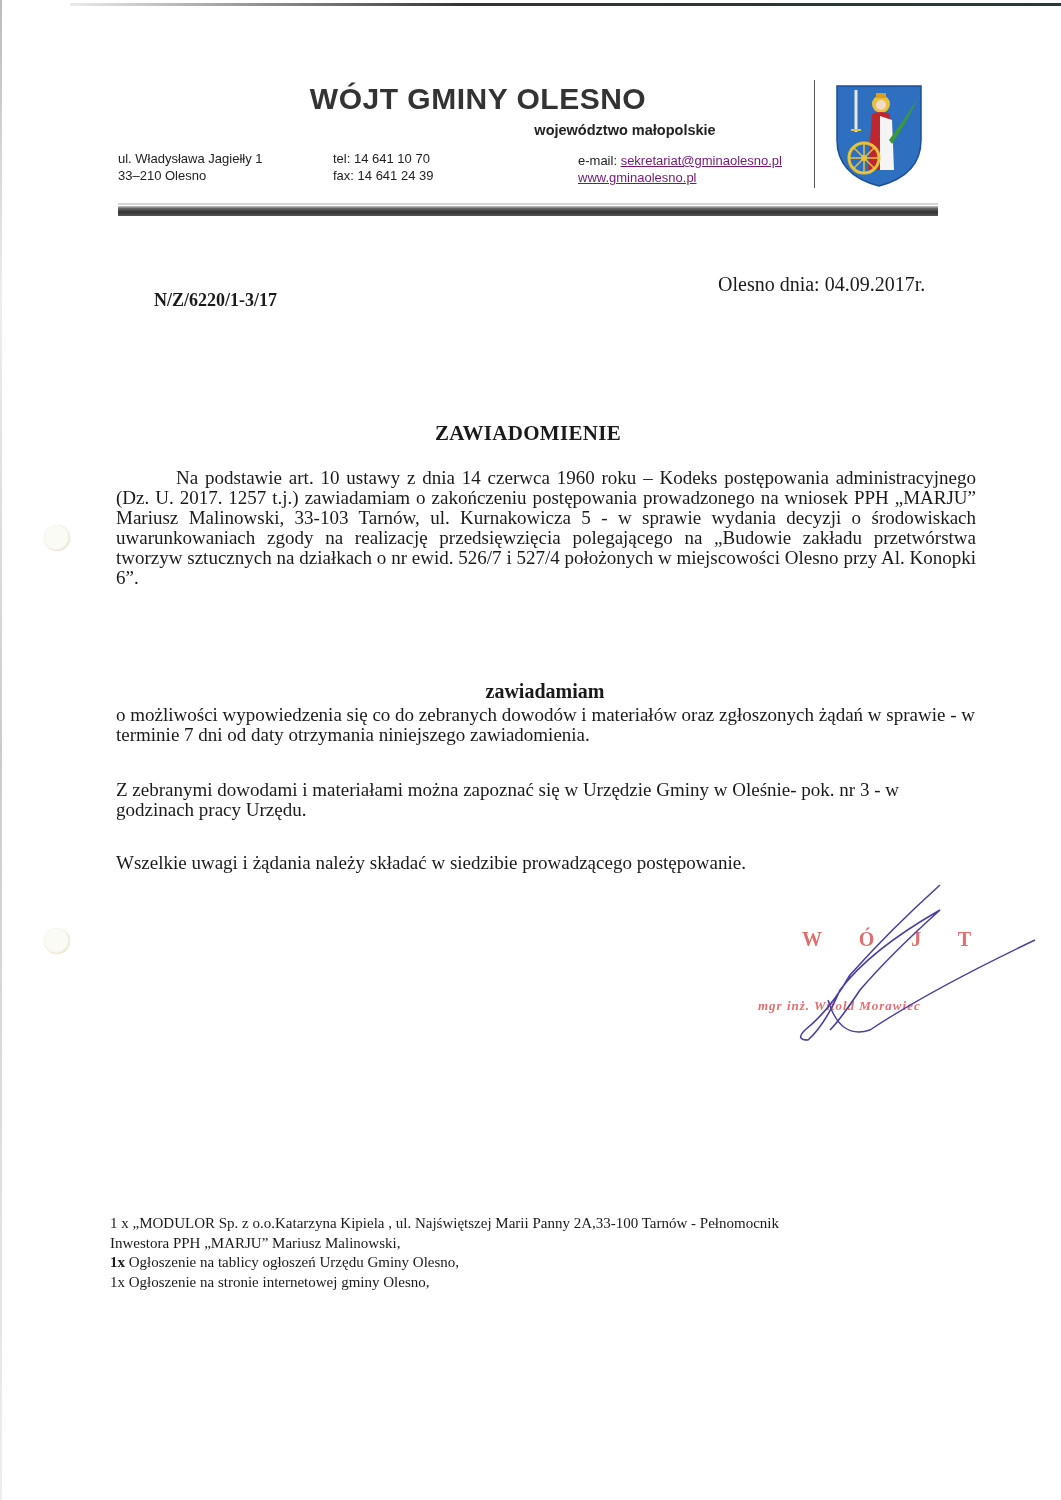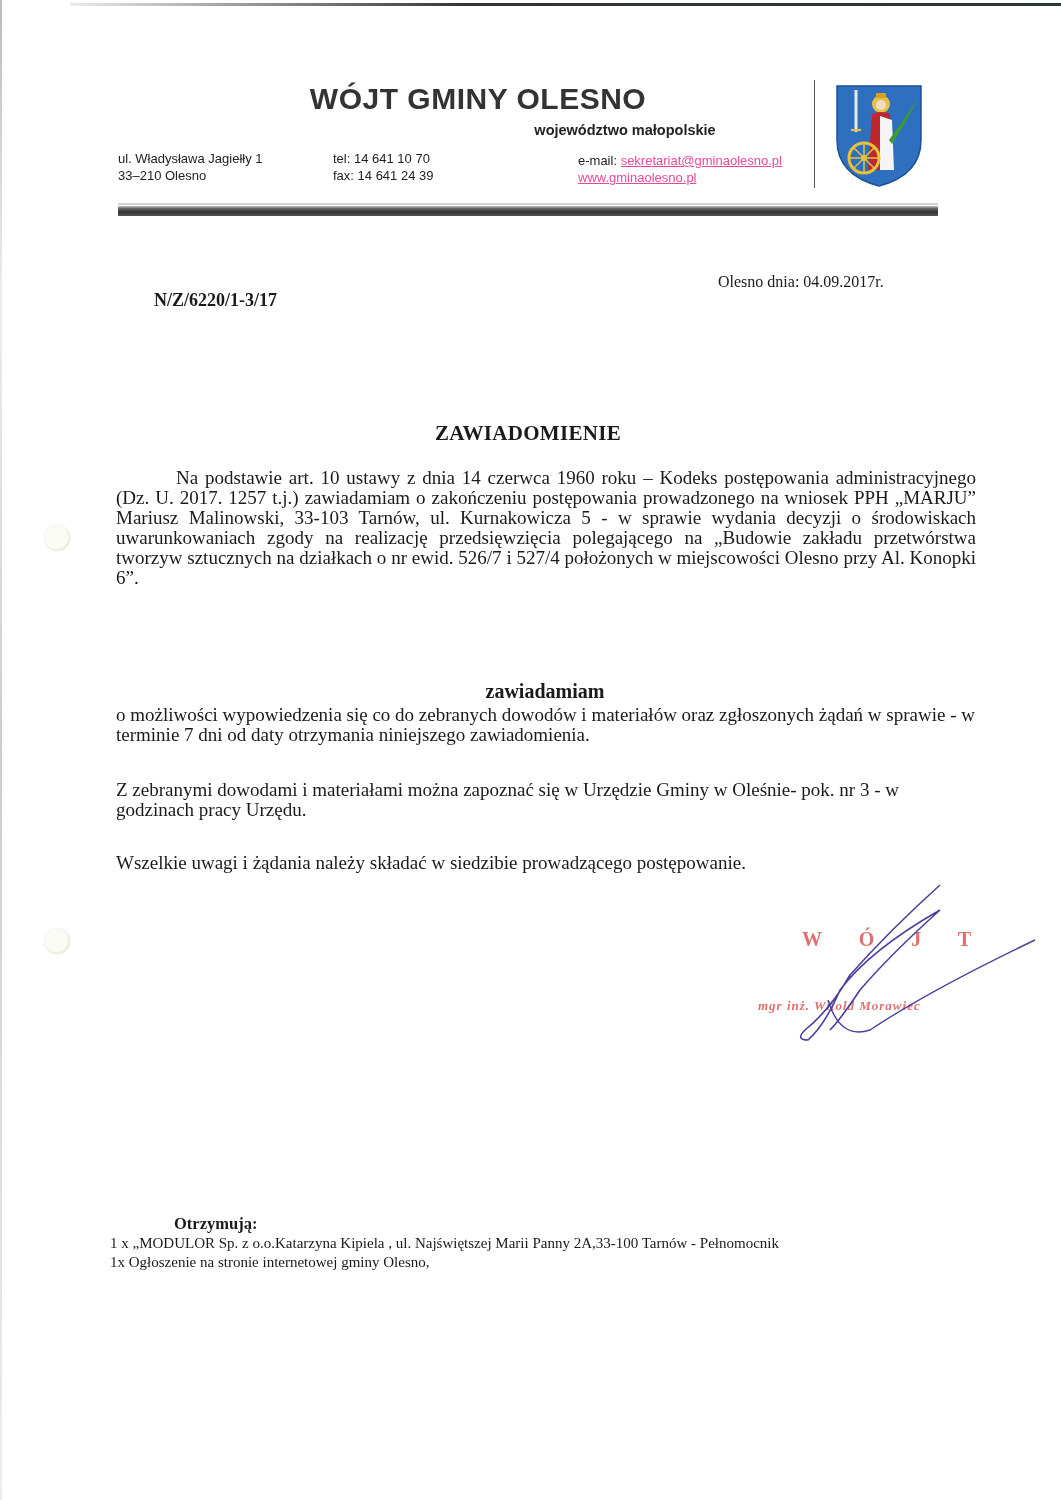--- a/index.html
+++ b/index.html
@@ -4,27 +4,27 @@
 <style>
   html, body { margin:0; padding:0; background:#ffffff; }
   body { width:1061px; height:1500px; position:relative; overflow:hidden; font-family:"Liberation Serif", serif; color:#1a1a1a; }
   .abs { position:absolute; }
   .topline { left:70px; top:3px; width:991px; height:3px; background:linear-gradient(to right, rgba(60,60,60,0.1), #333 40%, #2a3a36 100%); }
   .leftedge { left:0; top:0; width:2px; height:1500px; background:linear-gradient(to bottom,#bbb,#eee 20%,#ccc 50%,#eee); }
   .hole { width:26px; height:26px; border-radius:50%; background:#fbfbf6; box-shadow: inset -1px -1px 2px #e6e1c8, 0 0 1px #ddd; }
   .header-title { left:0; width:910px; top:82px; text-align:center; font-family:"Liberation Sans", sans-serif; font-weight:bold; font-size:30px; letter-spacing:0.5px; color:#333;padding-left:23px; }
   .header-sub { left:0; width:910px; top:122px; text-align:center; font-family:"Liberation Sans", sans-serif; font-weight:bold; font-size:14.5px; color:#222; }
   .hdr { font-family:"Liberation Sans", sans-serif; font-size:13px; color:#222; line-height:17px; }
-  .hdr a { color:#ec4899; text-decoration:underline; }
+  .hdr a { color:#701a75; text-decoration:underline; }
   .vsep { left:814px; top:80px; width:1px; height:108px; background:#555; }
   .rule { left:118px; top:206px; width:820px; height:10px; background:linear-gradient(to bottom,#c9c9c9 0%, #666 25%, #333 60%, #555 100%); }
   .rule2 { left:118px; top:203px; width:820px; height:2px; background:#d5d5d5; }
   .crest { left:834px; top:80px; width:90px; height:108px; }
   .ref { left:120px; top:290px; font-size:18px; font-weight:bold;margin-left:34px; }
-  .date { left:718px; top:273px; font-size:16px; }
+  .date { left:718px; top:273px; font-size:20px; }
   .title { left:0; width:1056px; top:421px; text-align:center; font-weight:bold; font-size:21px; letter-spacing:0.3px; }
   .para { left:116px; width:860px; font-size:19px; line-height:20px; text-align:justify; }
   .para p { margin:0; }
   .center-b { left:0; width:1090px; text-align:center; top:680px; font-weight:bold; font-size:20px; }
   .sig { left:750px; top:880px; width:290px; height:170px; }
   .recipients { left:110px; font-size:15px; line-height:19.5px; }
   .recipients .h { font-weight:bold; font-size:16.5px; }
 </style>
 </head>
 <body>
@@ -98,16 +98,17 @@
 <div class="abs sig">
   <div class="abs" style="left:52px;top:48px;font-size:20px;font-weight:bold;color:#e07070;letter-spacing:16px;">W Ó J T</div>
   <div class="abs" style="left:8px;top:118px;font-size:13px;font-style:italic;font-weight:bold;color:#e07070;letter-spacing:1px;">mgr inż. Witold Morawiec</div>
   <svg class="abs" style="left:0;top:0;" width="290" height="170" viewBox="0 0 290 170">
     <path d="M190 5 Q140 50 100 95 Q80 130 55 150 Q45 160 58 160 Q75 145 90 110 Q120 70 190 30 Q140 75 110 110 Q90 140 80 150" fill="none" stroke="#4a3fa0" stroke-width="1.6"></path>
     <path d="M78 120 Q90 160 120 150 Q180 110 285 60" fill="none" stroke="#4a3fa0" stroke-width="1.4"></path>
   </svg>
 </div>
 
 <div class="abs recipients" style="top:1214px;">
-  <div class="h" style="padding-left:64px;">Otrzymują:</div>
   <div>1 x „MODULOR Sp. z o.o.Katarzyna Kipiela , ul. Najświętszej Marii Panny 2A,33-100 Tarnów - Pełnomocnik</div>
+  <div>Inwestora PPH „MARJU” Mariusz Malinowski,</div>
+  <div><b>1x</b><span> Ogłoszenie na tablicy ogłoszeń Urzędu Gminy Olesno,</span></div>
   <div><span>1x</span><span> Ogłoszenie na stronie internetowej gminy Olesno,</span></div>
 </div>
 
 </body></html>

